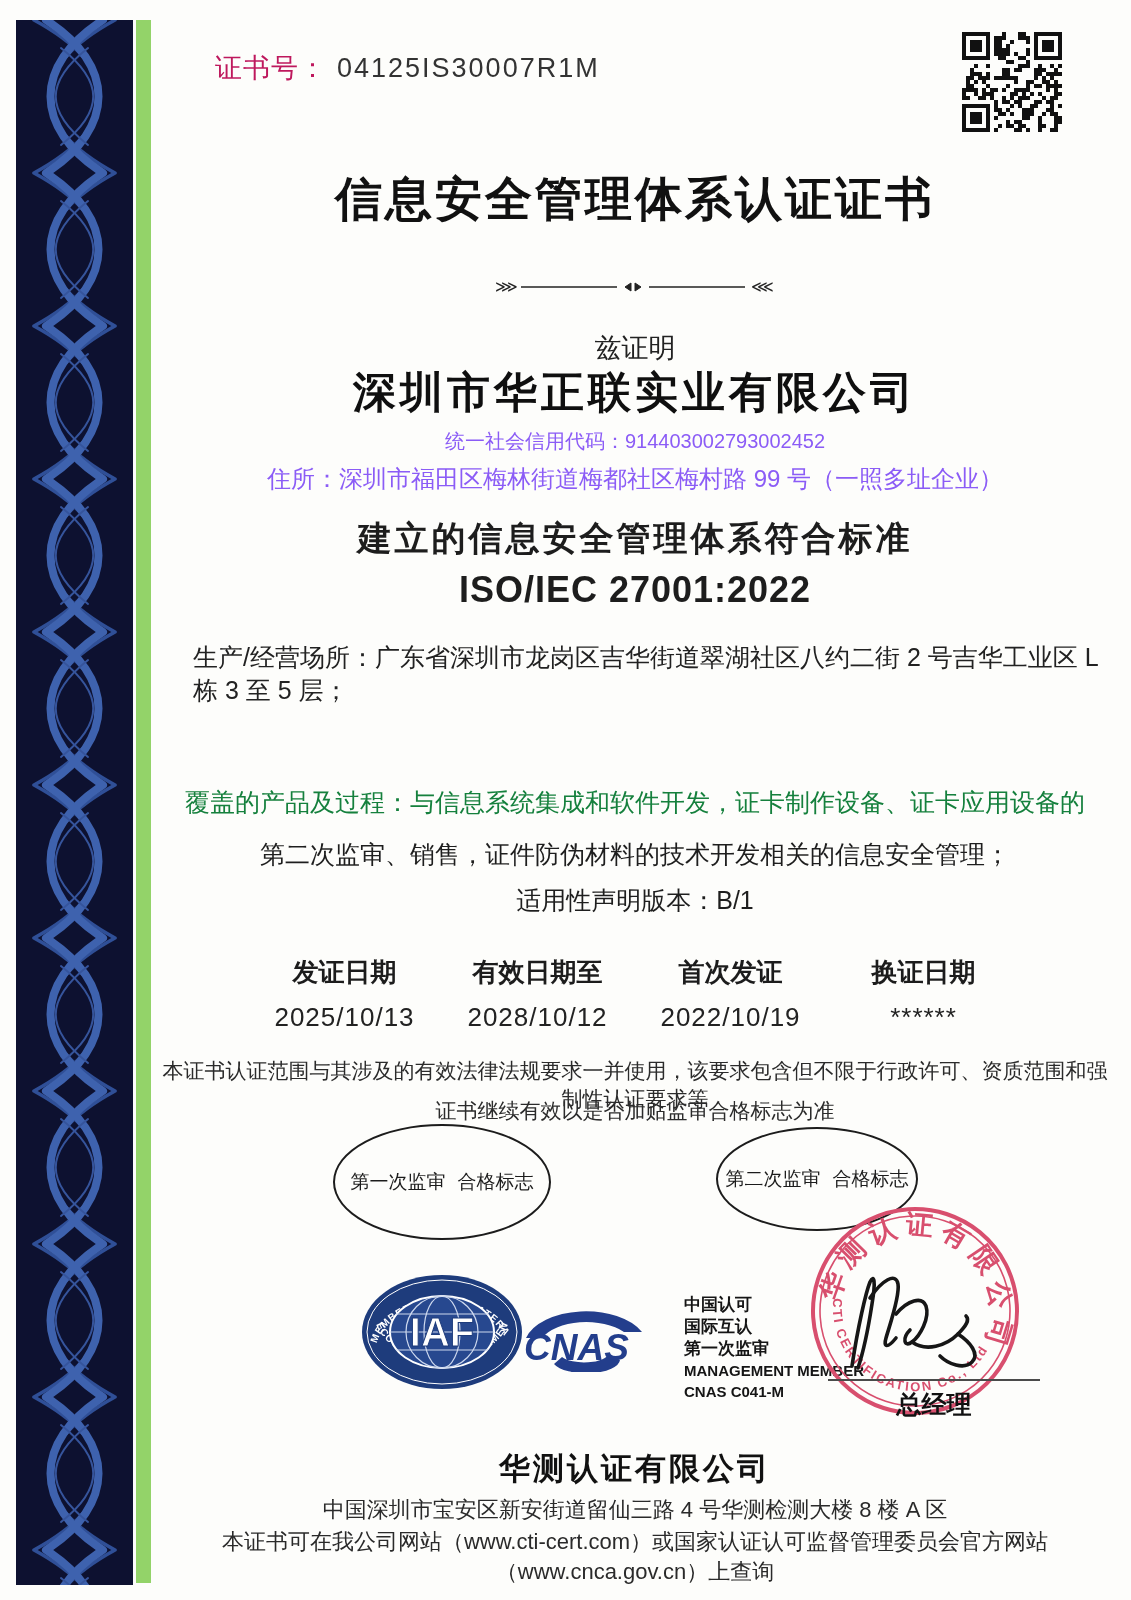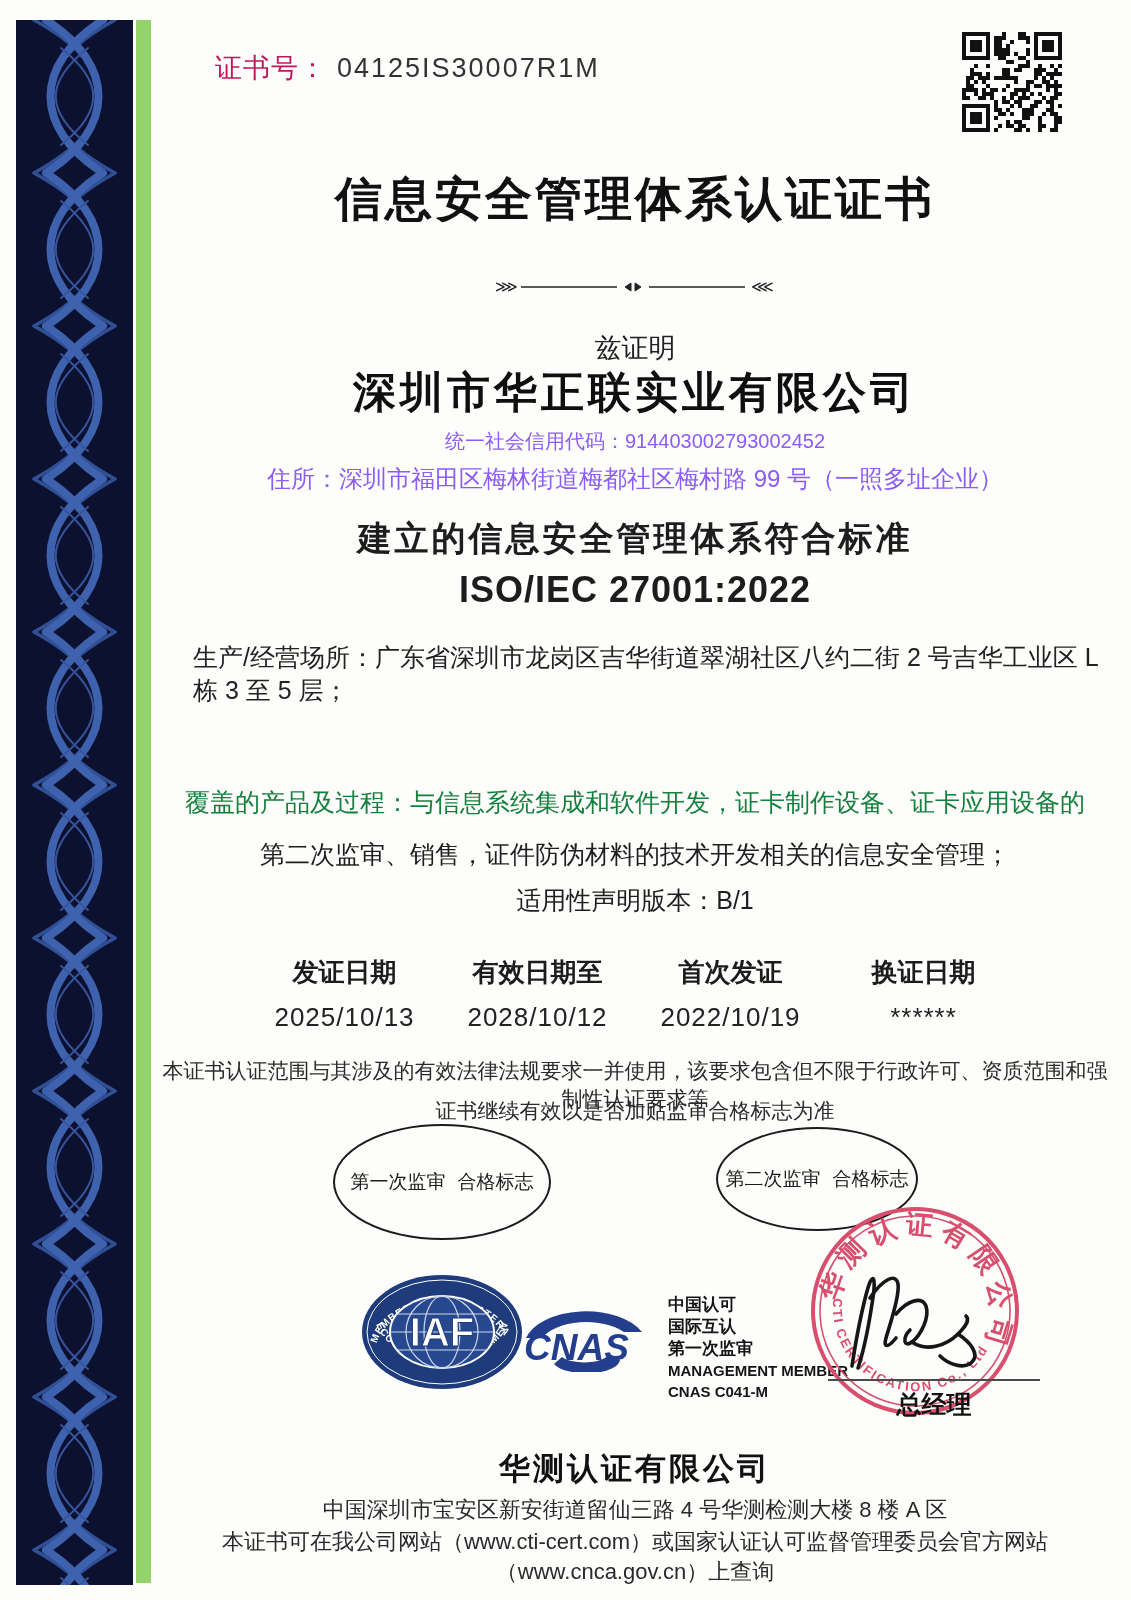--- a/index.html
+++ b/index.html
@@ -46,21 +46,21 @@
   .oval-left{left:333px;top:1124px;width:214px;height:112px;}
   .oval-right{left:716px;top:1127px;width:198px;height:100px;}
   .oval .oline{font-size:19px;color:#1c1c1c;}
   
   .cti-logo{position:absolute;left:222px;top:1276px;width:150px;height:116px;}
   .cti-letters{position:absolute;left:0;bottom:0;font-size:84px;font-weight:800;color:#1b2a5e;
                letter-spacing:-3px;transform:scaleX(0.92);transform-origin:left bottom;line-height:1;}
   .cti-dot{position:absolute;left:112px;top:6px;width:28px;height:28px;border-radius:50%;background:#9ccb63;}
   .iaf-logo{position:absolute;left:360px;top:1272px;}
   .cnas-logo{position:absolute;left:520px;top:1288px;}
-  .accr-text{position:absolute;left:668px;top:1294px;font-weight:700;color:#151515;}
+  .accr-text{position:absolute;left:684px;top:1294px;font-weight:700;color:#151515;}
   .accr-text .cn{font-size:17px;line-height:22px;}
   .accr-text .en{font-size:15px;line-height:21px;}
   .stamp{position:absolute;left:800px;top:1196px;width:230px;height:230px;}
   .sig-line{position:absolute;left:828px;top:1379px;width:212px;border-top:2px solid #4a4a4a;}
   .gm-title{position:absolute;left:828px;top:1388px;width:212px;text-align:center;
             font-size:25px;font-weight:700;color:#111;}
   .footer-name{top:1448px;font-size:31px;font-weight:800;letter-spacing:3px;color:#111;}
   .footer-addr{top:1495px;font-size:22px;color:#2a2a2a;}
   .footer-query{top:1527px;font-size:22px;color:#2a2a2a;}
 </style>

